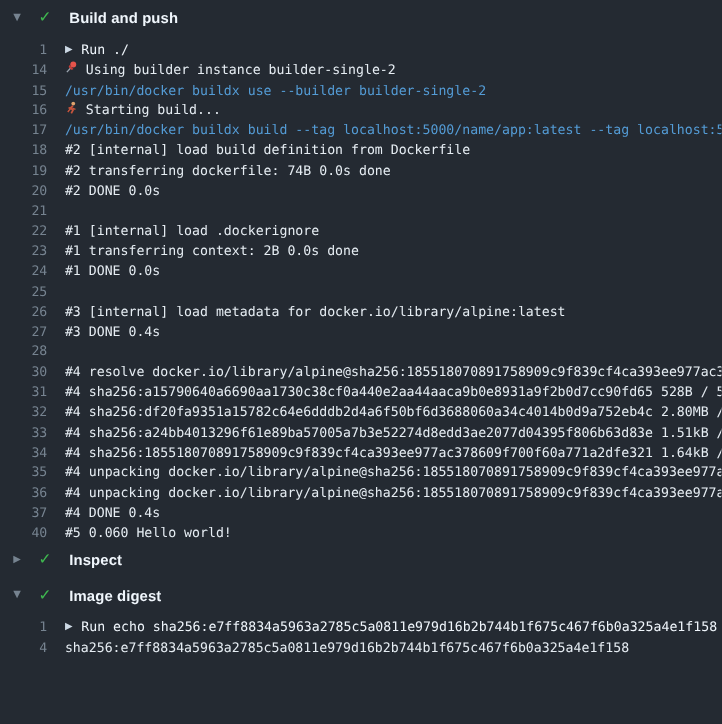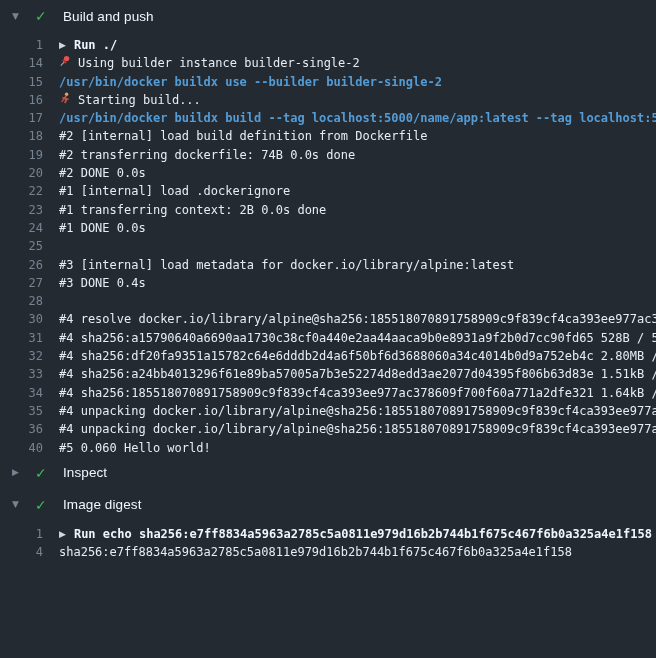--- a/index.html
+++ b/index.html
@@ -19,35 +19,35 @@
     width:16px;flex:none;color:var(--chev);font-size:9px;line-height:1;
     font-family:"DejaVu Sans",sans-serif;
   }
   .check{
     width:18px;flex:none;margin-left:7px;color:var(--green);
     font-weight:bold;font-size:14px;line-height:1;
     font-family:"DejaVu Sans",sans-serif;
   }
   .title{
     margin-left:10px;font-family:"Liberation Sans","DejaVu Sans",sans-serif;
-    font-weight:normal;font-size:13.5px;color:var(--title);letter-spacing:.1px;
+    font-weight:bold;font-size:13.5px;color:var(--title);letter-spacing:.1px;
   }
   .log-block{padding-top:4px;}
   .log-line{display:flex;height:18.3px;line-height:18.3px;white-space:pre;}
   .line-num{
     width:43px;flex:none;text-align:right;color:var(--num);cursor:pointer;
     user-select:none;
   }
   .line-content{
     margin-left:16px;flex:1;overflow:hidden;white-space:pre;display:flex;
     align-items:center;
   }
   .line-text{white-space:pre;}
-  .style-info{color:var(--blue);font-weight:bold;}
-  .style-command{color:var(--title);font-weight:bold;}
+  .style-info{color:var(--blue);font-weight:normal;}
+  .style-command{color:var(--title);font-weight:normal;}
   .group-chevron{
     color:#cdd9e5;font-size:9px;margin-right:8px;flex:none;
     font-family:"DejaVu Sans",sans-serif;cursor:pointer;
   }
   .inline-icon{flex:none;margin-right:7px;display:inline-block;}
 </style>
 </head>
 <body>
 
 <div id="app">
@@ -67,34 +67,36 @@
         <div class="log-line"><span class="line-num">15</span><span class="line-content"><span class="line-text style-info">/usr/bin/docker buildx use --builder builder-single-2</span></span></div>
         <div class="log-line"><span class="line-num">16</span><span class="line-content"><span class="inline-icon"><svg width="12" height="12" viewBox="0 0 12 12">
                 <circle cx="7.6" cy="2.2" r="1.7" fill="#e0a46e"></circle>
                 <path d="M7.2 4 L5.4 6.4 L7.4 8 L5.8 11" stroke="#c8553d" stroke-width="1.6" fill="none"></path>
                 <path d="M6.2 5.4 L3.2 6.2 M6.8 6.4 L9.6 7.4 M5.4 6.4 L2.6 9.8" stroke="#c8553d" stroke-width="1.2" fill="none"></path>
               </svg></span><span class="line-text">Starting build...</span></span></div>
         <div class="log-line"><span class="line-num">17</span><span class="line-content"><span class="line-text style-info">/usr/bin/docker buildx build --tag localhost:5000/name/app:latest --tag localhost:50</span></span></div>
         <div class="log-line"><span class="line-num">18</span><span class="line-content"><span class="line-text">#2 [internal] load build definition from Dockerfile</span></span></div>
         <div class="log-line"><span class="line-num">19</span><span class="line-content"><span class="line-text">#2 transferring dockerfile: 74B 0.0s done</span></span></div>
         <div class="log-line"><span class="line-num">20</span><span class="line-content"><span class="line-text">#2 DONE 0.0s</span></span></div>
+        <div class="log-line"><span class="line-num">21</span><span class="line-content"><span class="line-text"></span></span></div>
         <div class="log-line"><span class="line-num">22</span><span class="line-content"><span class="line-text">#1 [internal] load .dockerignore</span></span></div>
         <div class="log-line"><span class="line-num">23</span><span class="line-content"><span class="line-text">#1 transferring context: 2B 0.0s done</span></span></div>
         <div class="log-line"><span class="line-num">24</span><span class="line-content"><span class="line-text">#1 DONE 0.0s</span></span></div>
         <div class="log-line"><span class="line-num">25</span><span class="line-content"><span class="line-text"></span></span></div>
         <div class="log-line"><span class="line-num">26</span><span class="line-content"><span class="line-text">#3 [internal] load metadata for docker.io/library/alpine:latest</span></span></div>
         <div class="log-line"><span class="line-num">27</span><span class="line-content"><span class="line-text">#3 DONE 0.4s</span></span></div>
         <div class="log-line"><span class="line-num">28</span><span class="line-content"><span class="line-text"></span></span></div>
         <div class="log-line"><span class="line-num">30</span><span class="line-content"><span class="line-text">#4 resolve docker.io/library/alpine@sha256:185518070891758909c9f839cf4ca393ee977ac3</span></span></div>
         <div class="log-line"><span class="line-num">31</span><span class="line-content"><span class="line-text">#4 sha256:a15790640a6690aa1730c38cf0a440e2aa44aaca9b0e8931a9f2b0d7cc90fd65 528B / 5</span></span></div>
         <div class="log-line"><span class="line-num">32</span><span class="line-content"><span class="line-text">#4 sha256:df20fa9351a15782c64e6dddb2d4a6f50bf6d3688060a34c4014b0d9a752eb4c 2.80MB /</span></span></div>
         <div class="log-line"><span class="line-num">33</span><span class="line-content"><span class="line-text">#4 sha256:a24bb4013296f61e89ba57005a7b3e52274d8edd3ae2077d04395f806b63d83e 1.51kB /</span></span></div>
         <div class="log-line"><span class="line-num">34</span><span class="line-content"><span class="line-text">#4 sha256:185518070891758909c9f839cf4ca393ee977ac378609f700f60a771a2dfe321 1.64kB /</span></span></div>
         <div class="log-line"><span class="line-num">35</span><span class="line-content"><span class="line-text">#4 unpacking docker.io/library/alpine@sha256:185518070891758909c9f839cf4ca393ee977a</span></span></div>
         <div class="log-line"><span class="line-num">36</span><span class="line-content"><span class="line-text">#4 unpacking docker.io/library/alpine@sha256:185518070891758909c9f839cf4ca393ee977a</span></span></div>
+        <div class="log-line"><span class="line-num">37</span><span class="line-content"><span class="line-text">#4 DONE 0.4s</span></span></div>
         <div class="log-line"><span class="line-num">40</span><span class="line-content"><span class="line-text">#5 0.060 Hello world!</span></span></div>
       </div>
     </div>
     <div class="section">
       <div class="section-header">
         <span class="toggle">▶</span>
         <span class="check">✓</span>
         <span class="title">Inspect</span>
       </div>
     </div>

